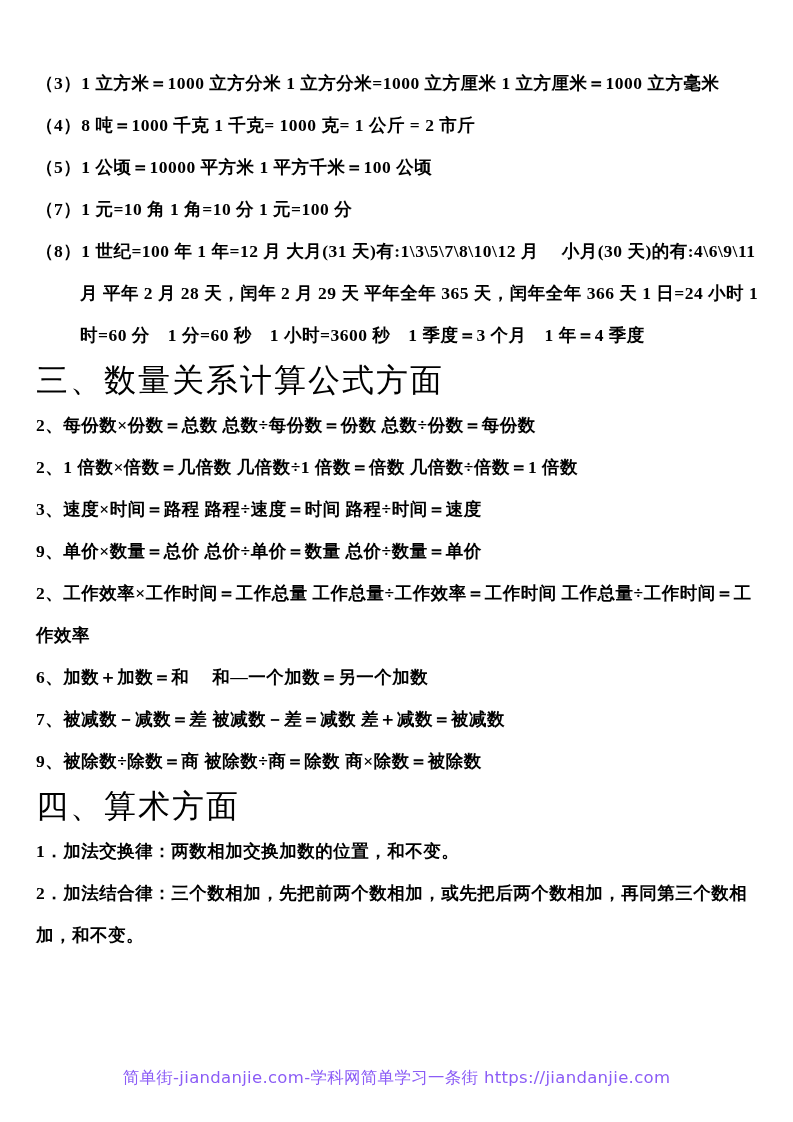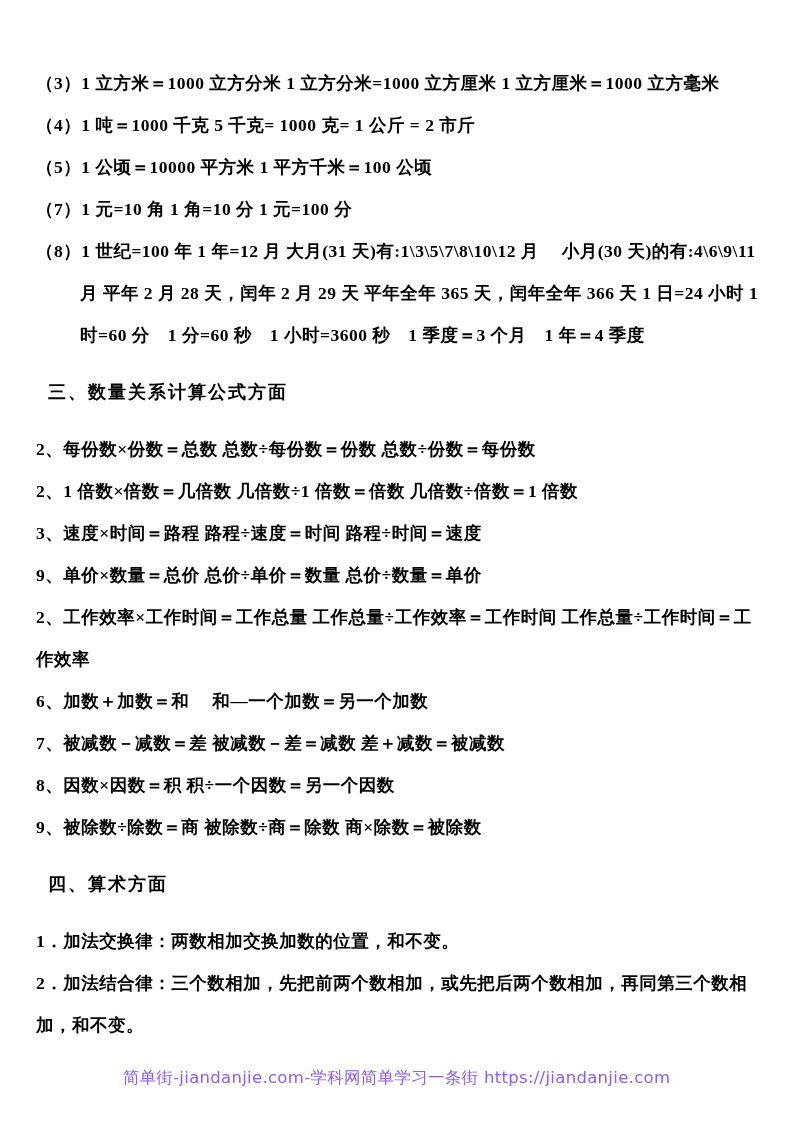--- a/index.html
+++ b/index.html
@@ -32,23 +32,23 @@
     letter-spacing: 0.5px;
     word-break: break-all;
     white-space: normal;
   }
   
   .unit-item {
     padding-left: 44px;
     text-indent: -44px;
   }
   .sec-title {
-    margin: 12px;
-    font-weight: bold;
-    font-size: 18px;
+    margin: 0;
+    font-weight: normal;
+    font-size: 32px;
     line-height: 48px;
     letter-spacing: 2px;
   }
   .footer {
     position: absolute;
     left: 0;
     top: 1066px;
     width: 793px;
     text-align: center;
     font-family: "DejaVu Sans", "Liberation Sans", sans-serif;
@@ -57,35 +57,34 @@
     line-height: 24px;
     letter-spacing: 0.3px;
   }
 </style>
 </head>
 <body style="background: rgb(255, 255, 255); color: rgb(0, 0, 0);">
 
 <div class="page">
 
   <p class="para unit-item">（3）1 立方米＝1000 立方分米 1 立方分米=1000 立方厘米 1 立方厘米＝1000 立方毫米</p>
-  <p class="para unit-item">（4）1 吨＝1000 千克 5 千克= 1000 克= 1 公斤 = 2 市斤</p>
+  <p class="para unit-item">（4）8 吨＝1000 千克 1 千克= 1000 克= 1 公斤 = 2 市斤</p>
   <p class="para unit-item">（5）1 公顷＝10000 平方米 1 平方千米＝100 公顷</p>
   <p class="para unit-item">（7）1 元=10 角 1 角=10 分 1 元=100 分</p>
   <p class="para unit-item">（8）1 世纪=100 年 1 年=12 月 大月(31 天)有:1\3\5\7\8\10\12 月　 小月(30 天)的有:4\6\9\11 月 平年 2 月 28 天，闰年 2 月 29 天 平年全年 365 天，闰年全年 366 天 1 日=24 小时 1 时=60 分　1 分=60 秒　1 小时=3600 秒　1 季度＝3 个月　1 年＝4 季度</p>
 
   <h2 class="sec-title">三、数量关系计算公式方面</h2>
 
   <p class="para">2、每份数×份数＝总数 总数÷每份数＝份数 总数÷份数＝每份数</p>
   <p class="para">2、1 倍数×倍数＝几倍数 几倍数÷1 倍数＝倍数 几倍数÷倍数＝1 倍数</p>
   <p class="para">3、速度×时间＝路程 路程÷速度＝时间 路程÷时间＝速度</p>
   <p class="para">9、单价×数量＝总价 总价÷单价＝数量 总价÷数量＝单价</p>
   <p class="para">2、工作效率×工作时间＝工作总量 工作总量÷工作效率＝工作时间 工作总量÷工作时间＝工作效率</p>
   <p class="para">6、加数＋加数＝和　 和—一个加数＝另一个加数</p>
   <p class="para">7、被减数－减数＝差 被减数－差＝减数 差＋减数＝被减数</p>
-  <p class="para">8、因数×因数＝积 积÷一个因数＝另一个因数</p>
   <p class="para">9、被除数÷除数＝商 被除数÷商＝除数 商×除数＝被除数</p>
 
   <h2 class="sec-title">四、算术方面</h2>
 
   <p class="para">1．加法交换律：两数相加交换加数的位置，和不变。</p>
   <p class="para">2．加法结合律：三个数相加，先把前两个数相加，或先把后两个数相加，再同第三个数相加，和不变。</p>
 
 </div>
 
 <div class="footer" style="color: #8b5cf6;">简单街-jiandanjie.com-学科网简单学习一条街 https://jiandanjie.com</div>

